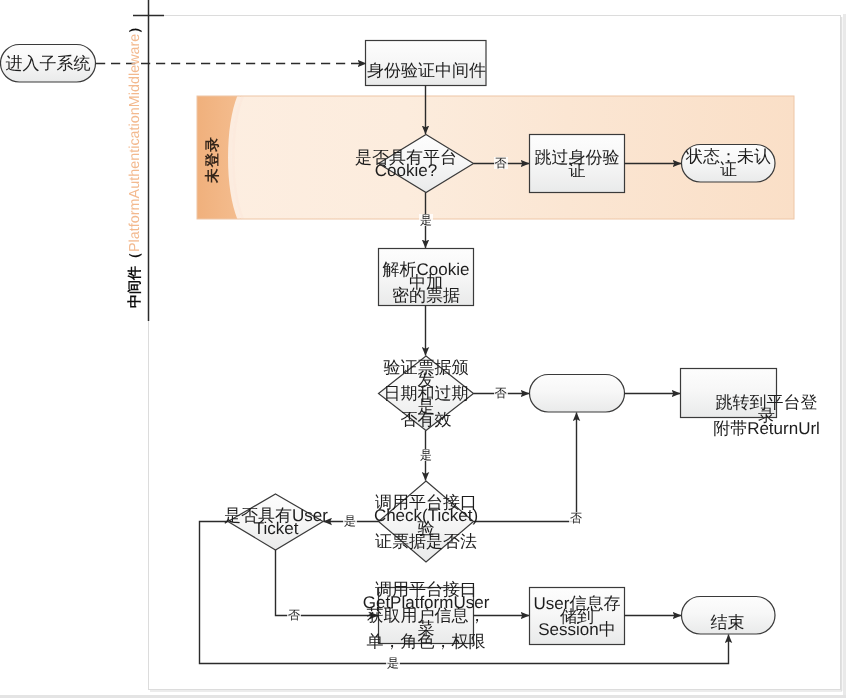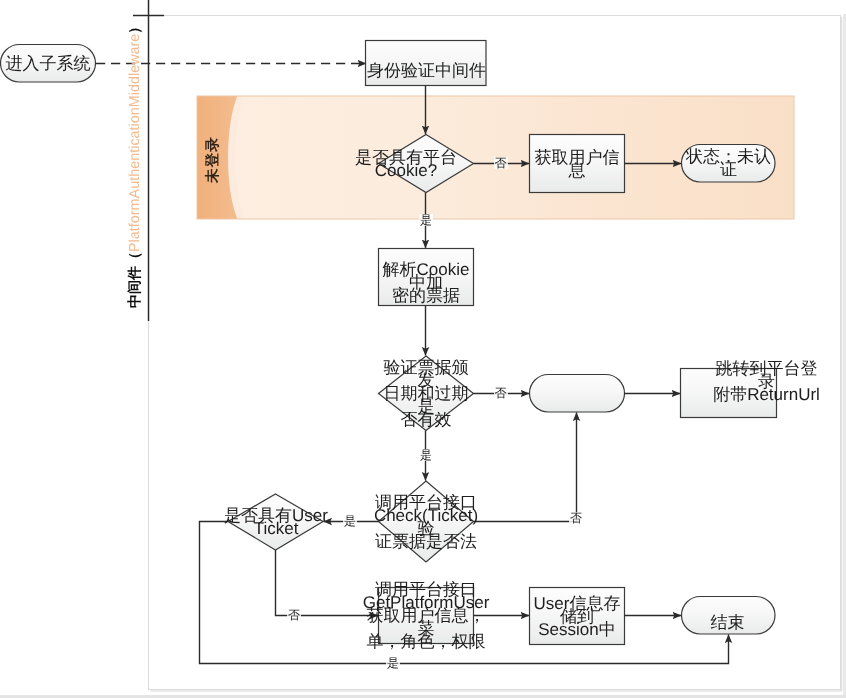--- a/index.html
+++ b/index.html
@@ -96,28 +96,28 @@
       <path d="M228,521.5 L199.5,521.5 L199.5,663.5 L728.5,663.5 L728.5,634.5" marker-end="url(#arr)"></path>
       <path d="M473.5,615.5 L529,615.5" marker-end="url(#arr)"></path>
       <path d="M624.5,615.5 L681,615.5" marker-end="url(#arr)"></path>
     </g>
   </svg>
 
   <div class="lbl" style="left:0px;top:44px;width:96px;height:39px;">进入子系统</div>
   <div class="lbl" style="left:366px;top:40px;width:121px;height:60px;">身份验证中间件</div>
   <div class="lbl" style="left:346px;top:134px;width:120px;height:59px;">是否具有平台
 Cookie?</div>
-  <div class="lbl" style="left:529px;top:134px;width:96px;height:59px;">获取用户信息</div>
+  <div class="lbl" style="left:529px;top:134px;width:96px;height:59px;">跳过身份验证</div>
   <div class="lbl" style="left:682px;top:144px;width:93px;height:38px;">状态：未认证</div>
   <div class="lbl" style="left:378px;top:248px;width:96px;height:68px;">解析Cookie中加
 密的票据</div>
   <div class="lbl" style="left:378px;top:356px;width:96px;height:75px;">验证票据颁发
 日期和过期是
 否有效</div>
-  <div class="lbl" style="left:680px;top:356px;width:109px;height:50px;padding-left:32px;">跳转到平台登录
+  <div class="lbl" style="left:680px;top:390px;width:109px;height:50px;padding-left:32px;">跳转到平台登录
 附带ReturnUrl</div>
   <div class="lbl" style="left:372px;top:481px;width:108px;height:81px;">调用平台接口
 Check(Ticket)验
 证票据是否法</div>
   <div class="lbl" style="left:222px;top:494px;width:108px;height:56px;">是否具有User
 Ticket</div>
   <div class="lbl" style="left:378px;top:587px;width:96px;height:57px;">调用平台接口
 GetPlatformUser
 获取用户信息，菜
 单，角色，权限</div>

